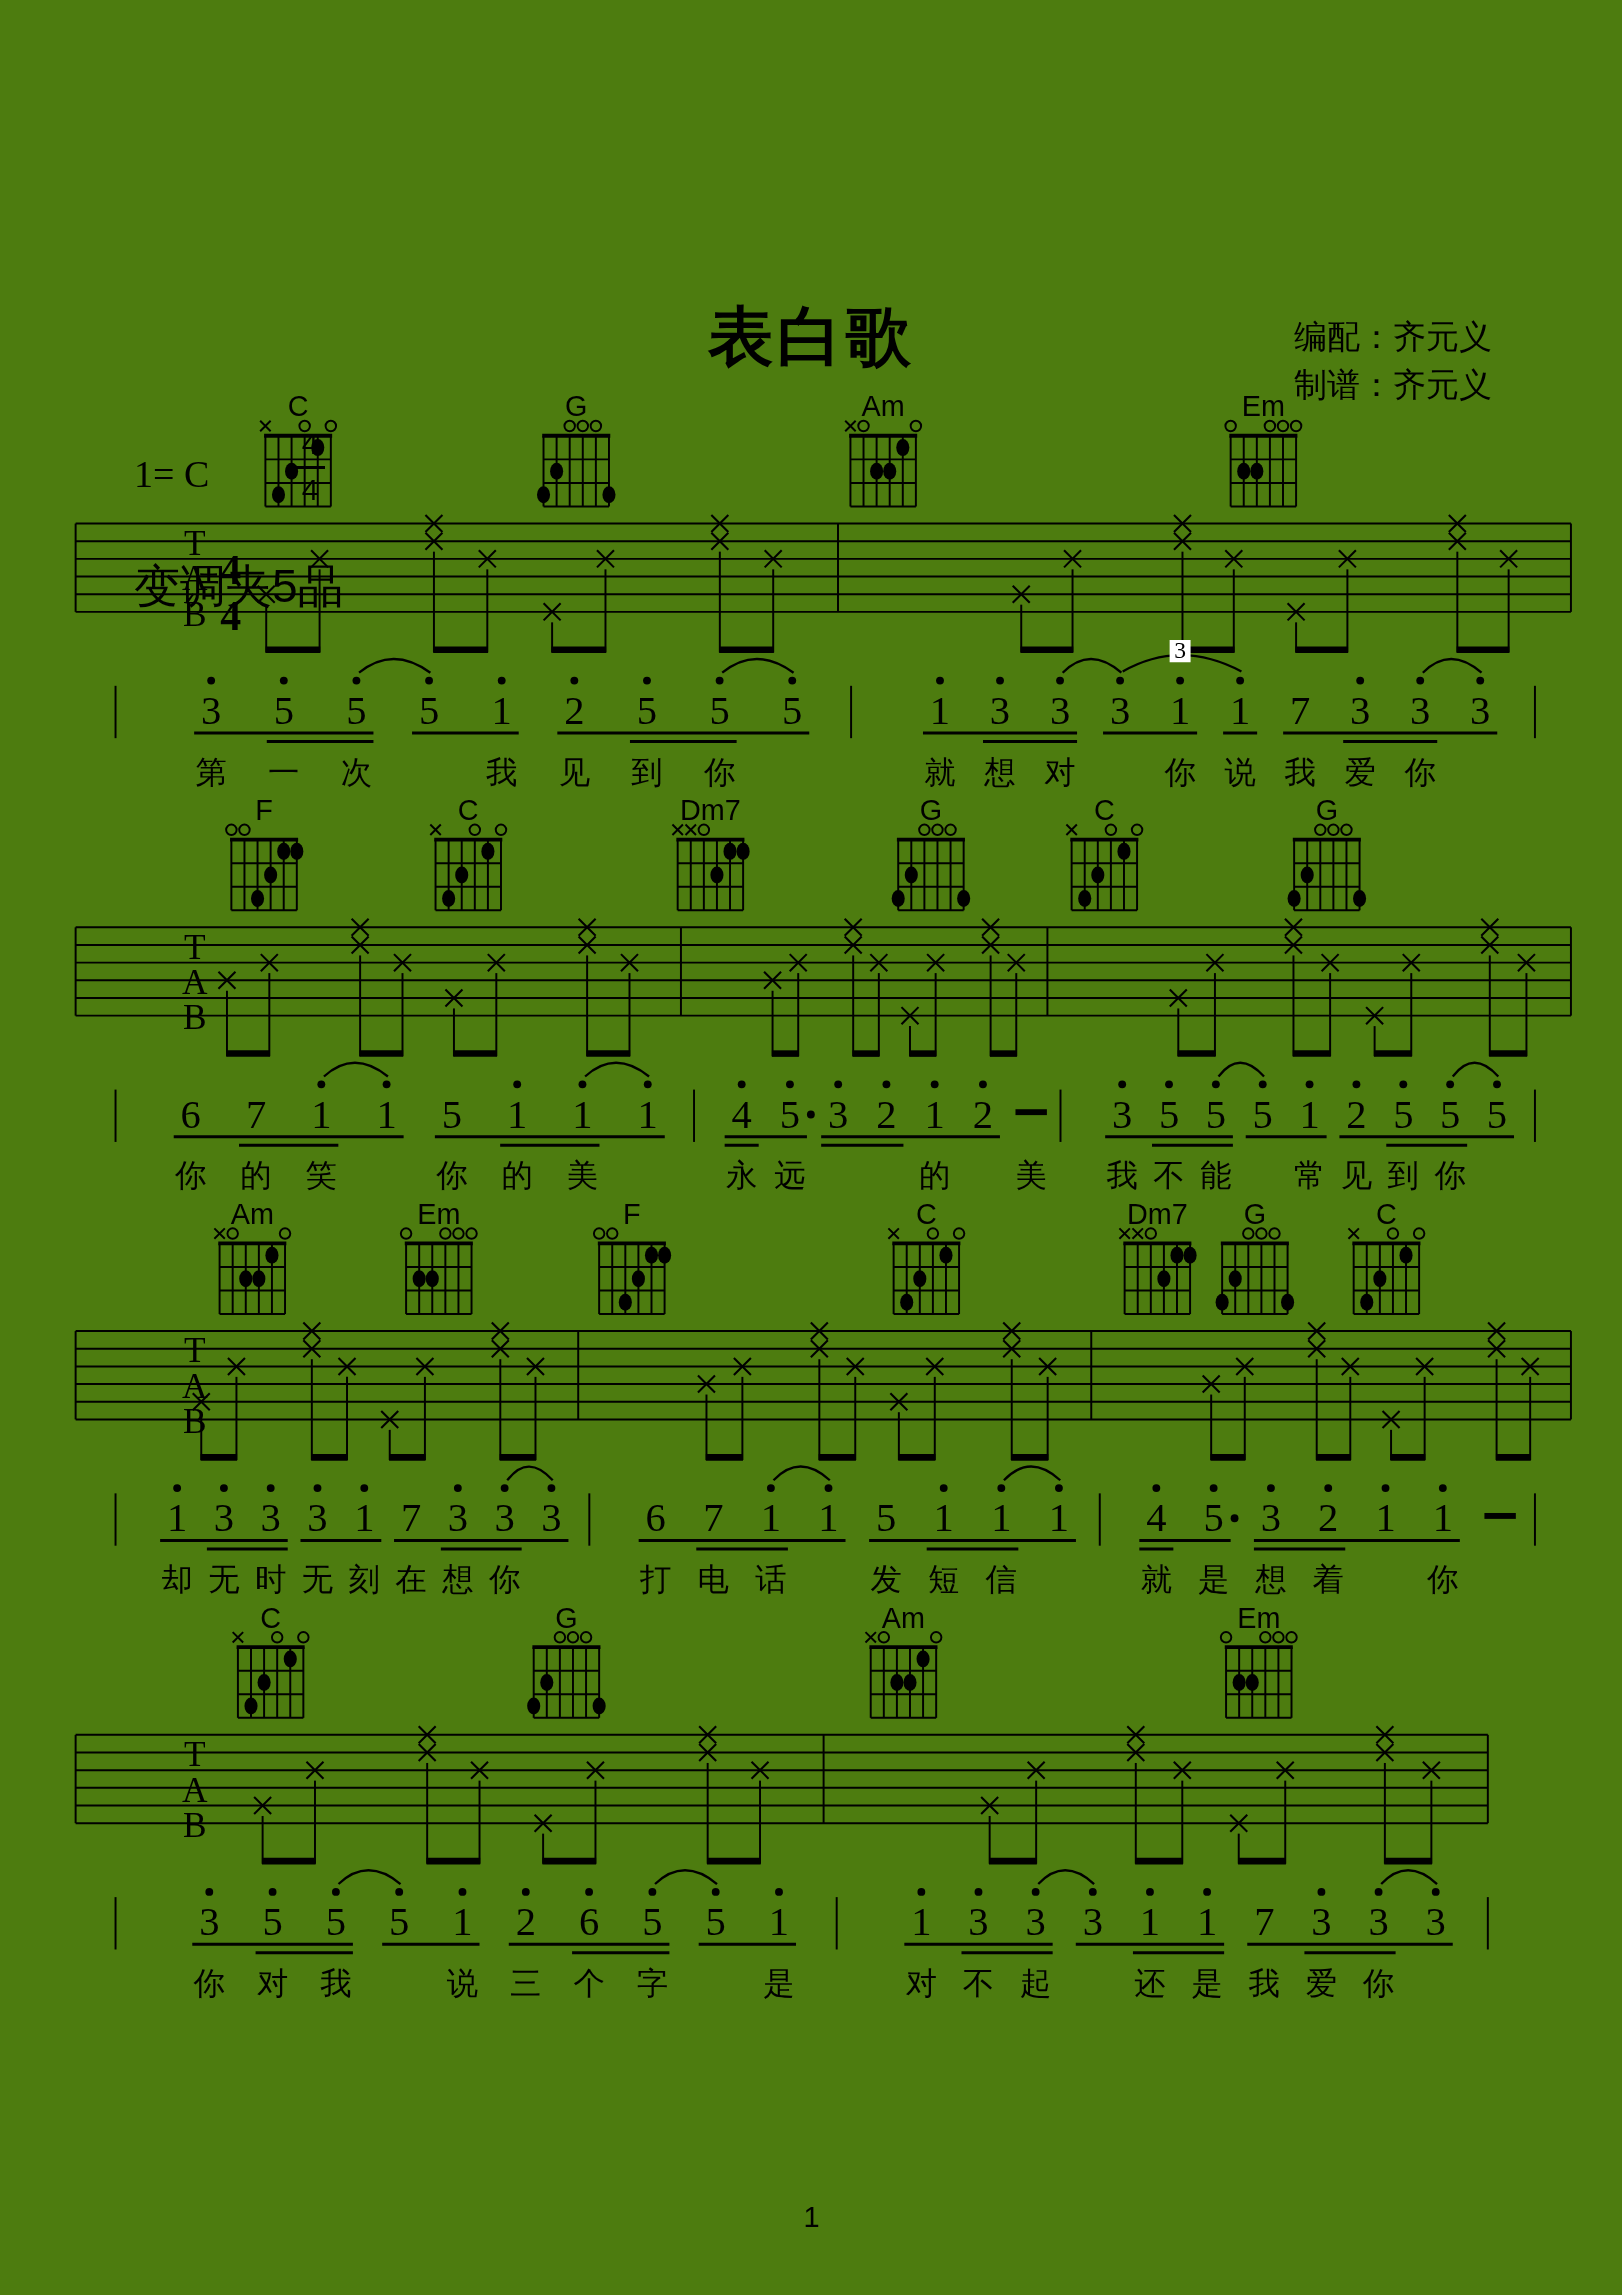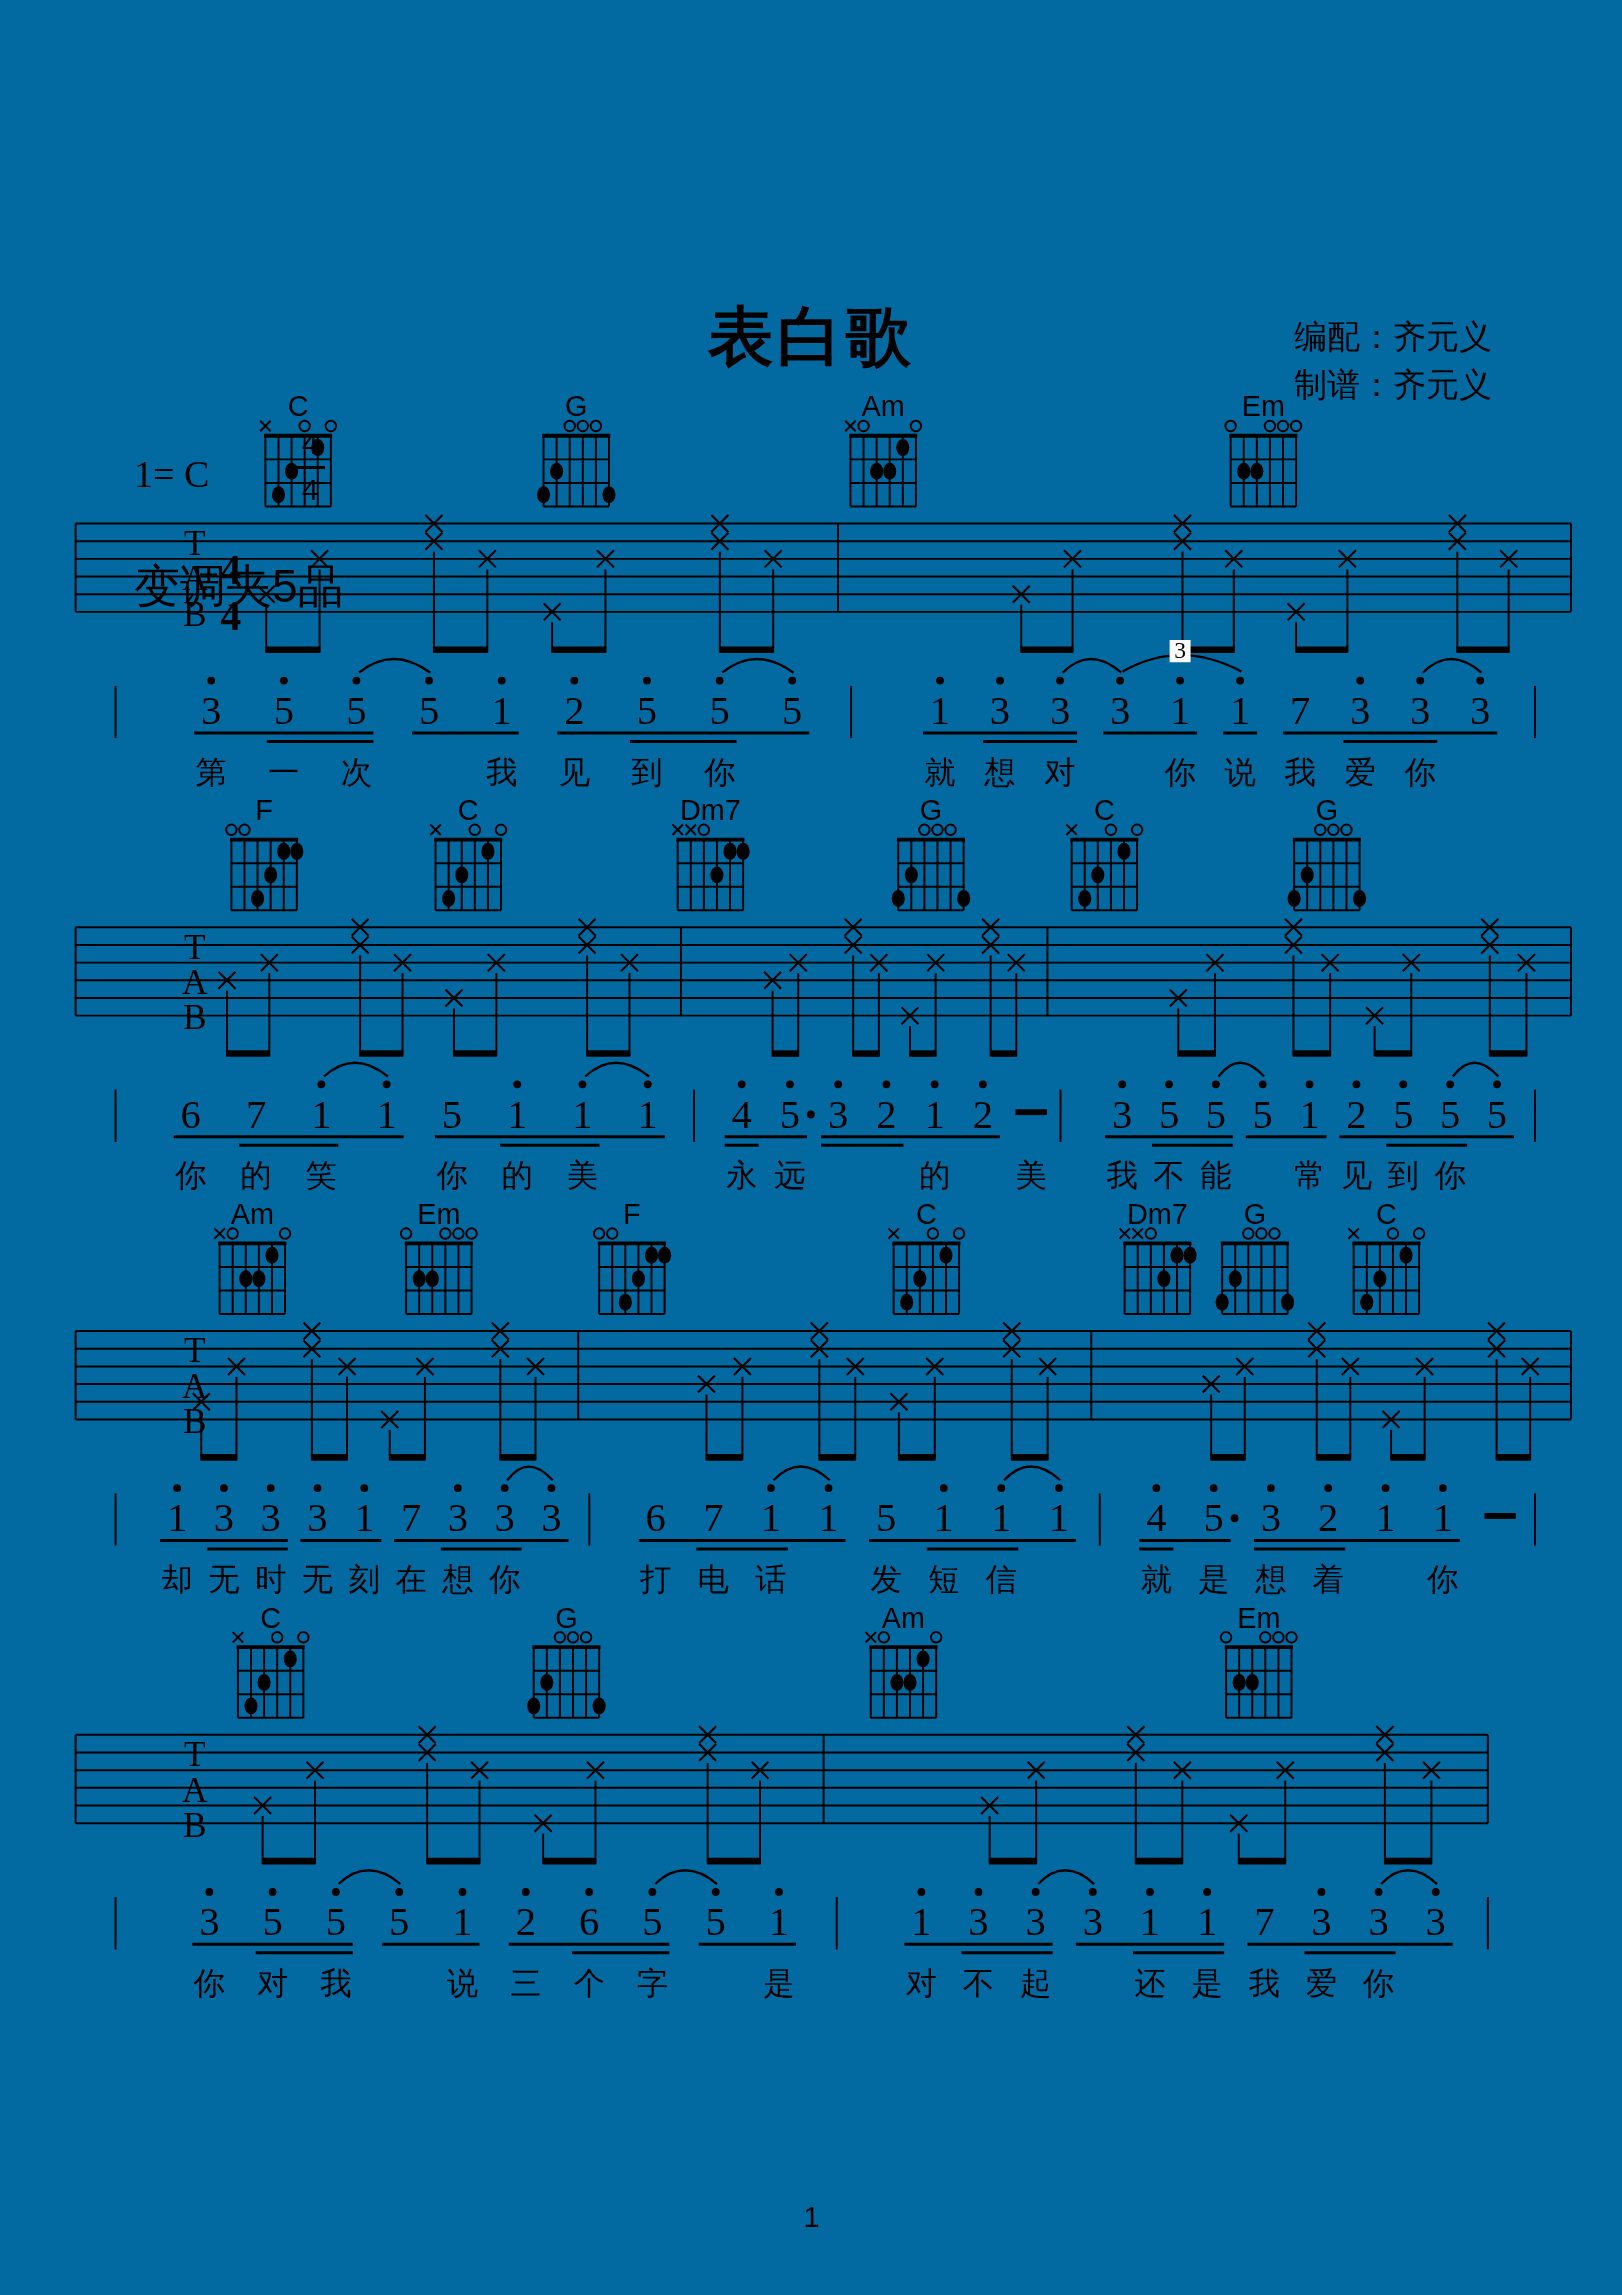--- a/index.html
+++ b/index.html
@@ -1,16 +1,16 @@
 <!DOCTYPE html>
 <html style="font-size:10.5px"><head>
 <meta charset="utf-8">
 <style>
   html,body{margin:0;padding:0;background:#888;}
-  .page{position:relative;width:1623px;height:2295px;background:#0369a1;overflow:hidden;
+  .page{position:relative;width:1623px;height:2295px;background:#4d7c0f;overflow:hidden;
         font-family:"Liberation Sans", sans-serif;color:#000;}
   .abs{position:absolute;}
   #title{left:0;top:293px;width:100%;text-align:center;font-size:65px;font-weight:bold;letter-spacing:3.9px;}
   #keyprefix{left:134px;top:452px;font-size:38px;font-family:Liberation Serif, serif;}
   #tsnum{left:293px;top:427px;width:34px;text-align:center;font-size:30px;}
   #tsbar{left:296px;top:466px;width:29px;height:3.3px;background:#000;}
   #tsden{left:293px;top:473px;width:34px;text-align:center;font-size:30px;}
   #capo{left:134px;top:556px;font-size:46px;}
   #credits{right:131px;top:313px;text-align:right;font-size:33px;line-height:48px;margin-left:16px;}
   #pagenum{left:0;top:2201px;width:100%;text-align:center;font-size:29px;}

